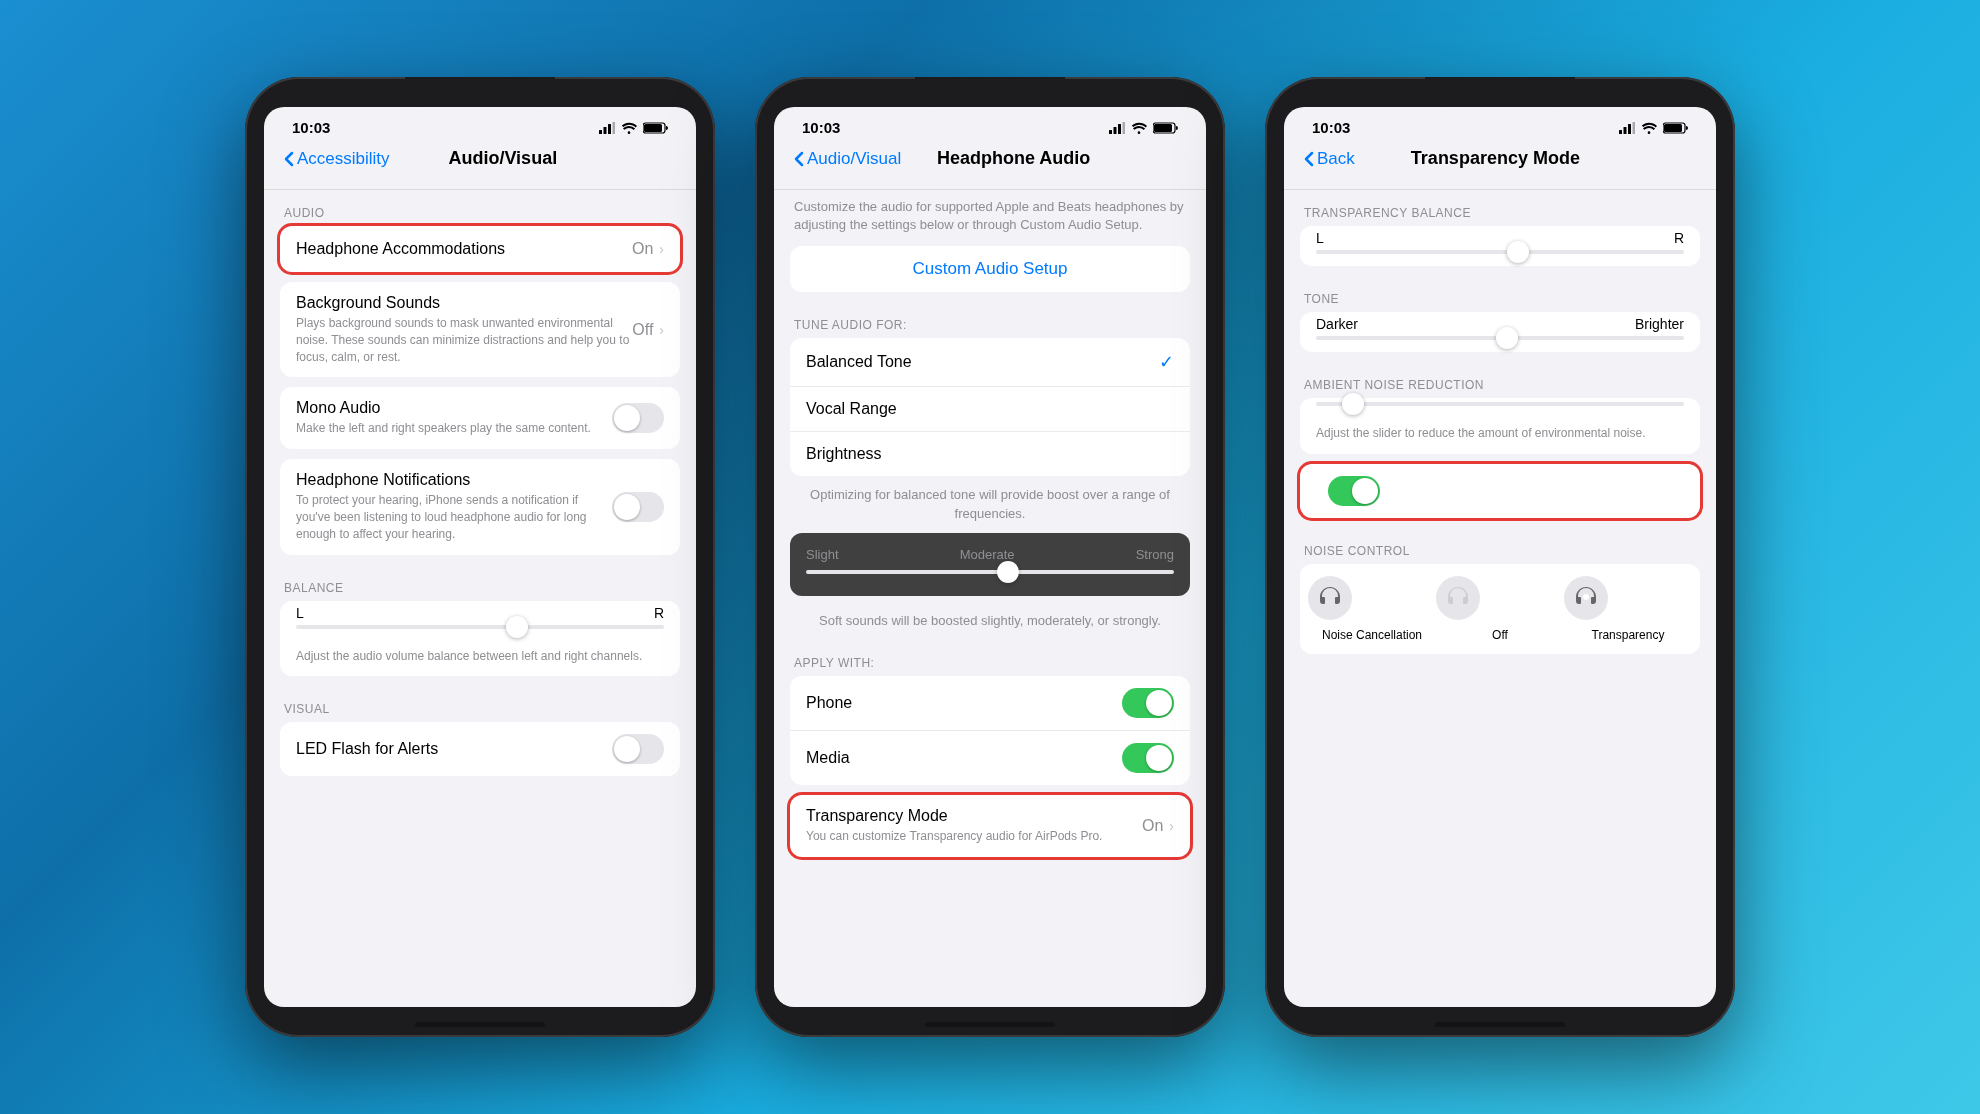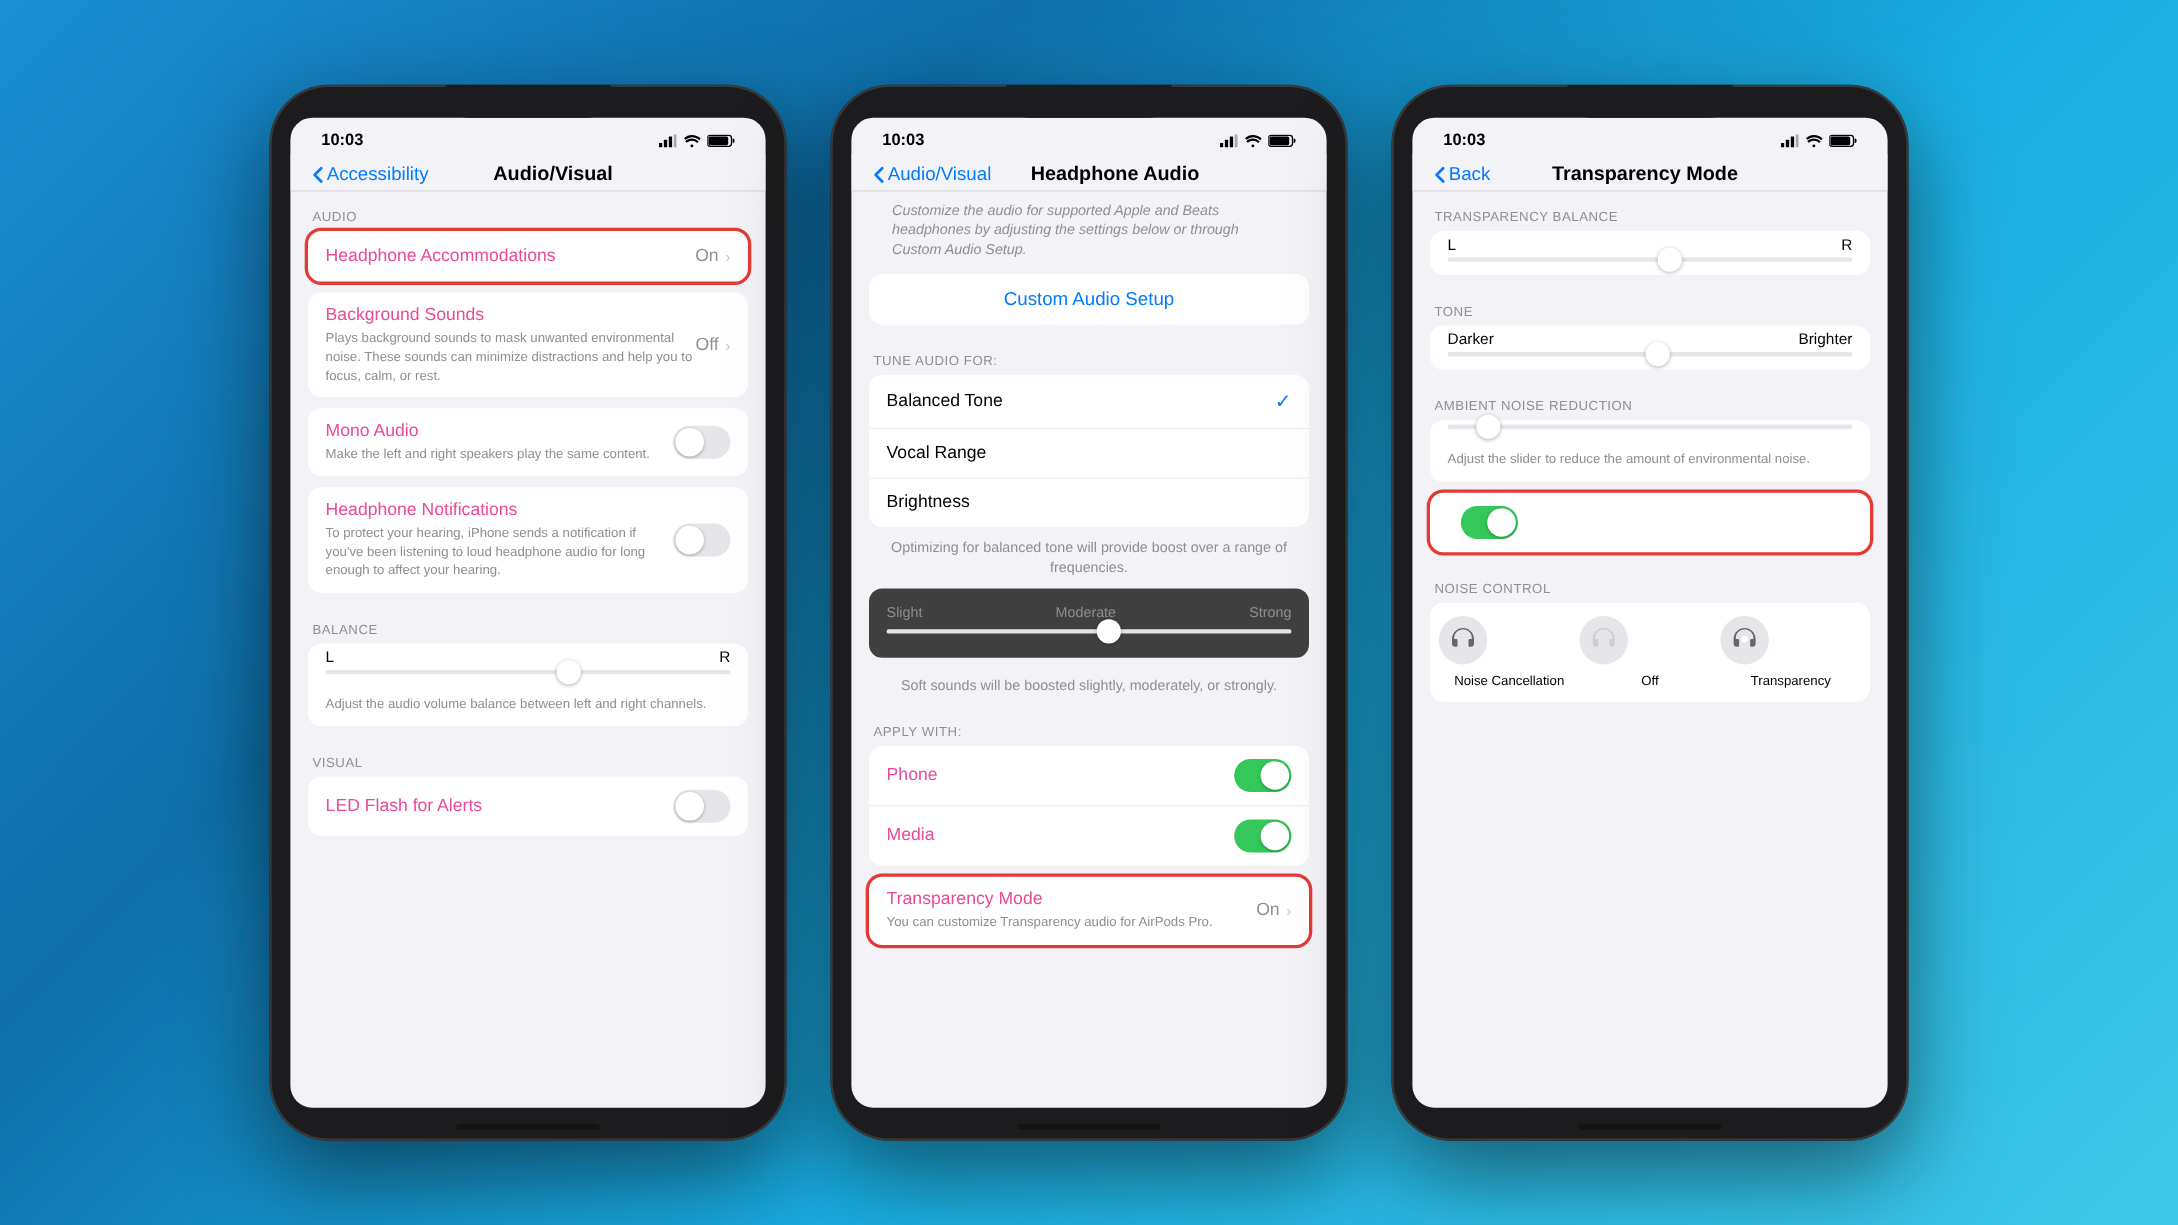--- a/index.html
+++ b/index.html
@@ -76,21 +76,21 @@
     }
 
     .status-icons svg {
       fill: #000;
     }
 
     
     .nav-bar {
       display: flex;
       align-items: center;
-      padding: 8px 20px 4px;
+      padding: 8px 20px 20px;
       background: rgba(242,242,247,0.95);
       border-bottom: 1px solid rgba(0,0,0,0.1);
       flex-shrink: 0;
     }
 
     .nav-back {
       color: #007aff;
       font-size: 17px;
       display: flex;
       align-items: center;
@@ -155,21 +155,21 @@
     .settings-row:last-child {
       border-bottom: none;
     }
 
     .settings-row-content {
       flex: 1;
     }
 
     .settings-row-title {
       font-size: 16px;
-      color: #ec4899;
+      color: #000000;
       font-weight: 400;
     }
 
     .settings-row-subtitle {
       font-size: 12px;
       color: #8e8e93;
       margin-top: 3px;
       line-height: 1.4;
     }
 
@@ -368,23 +368,22 @@
       overflow: visible;
     }
 
     .conversation-boost-group.highlighted {
       box-shadow: 0 0 0 3px #e53935;
     }
 
     .top-description {
       font-size: 13px;
       color: #8e8e93;
-      padding: 8px 37px 12px;
+      padding: 8px 20px 12px;
       line-height: 1.4;
-      font-style: italic;
     }
 
     
     .phone-home-indicator {
       width: 130px;
       height: 5px;
       background: #000;
       border-radius: 3px;
       position: absolute;
       bottom: 10px;

